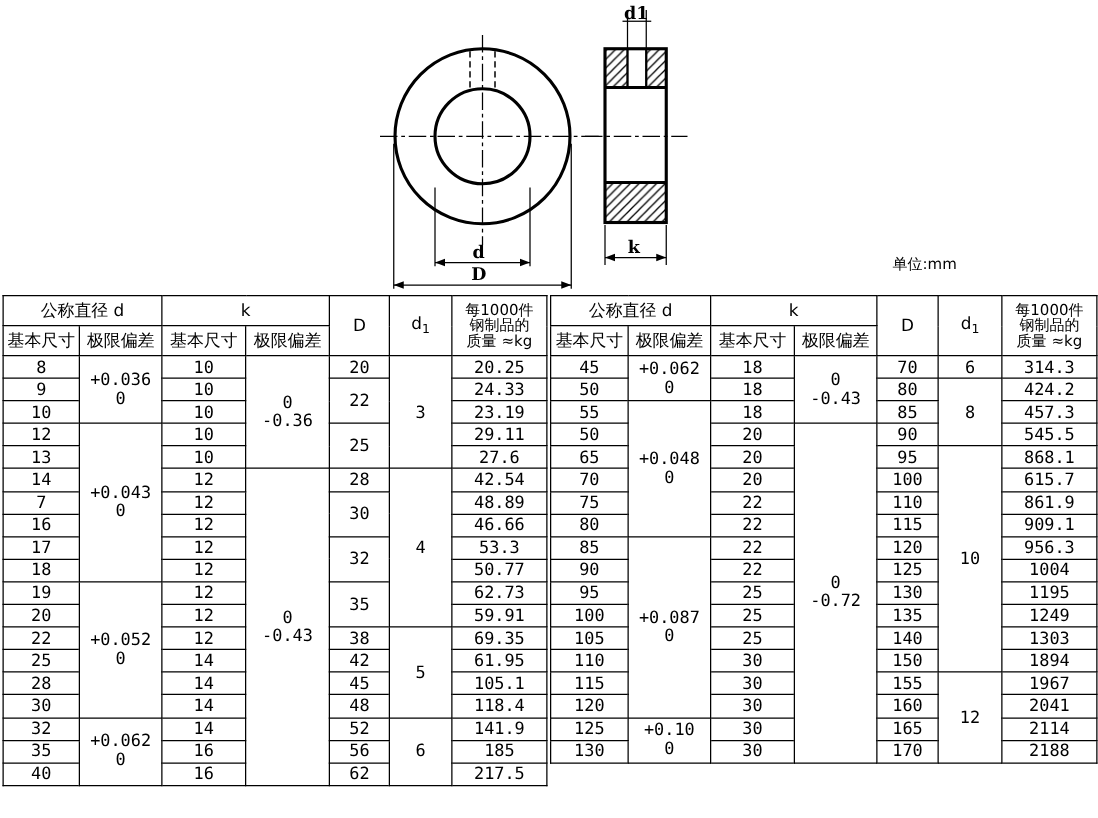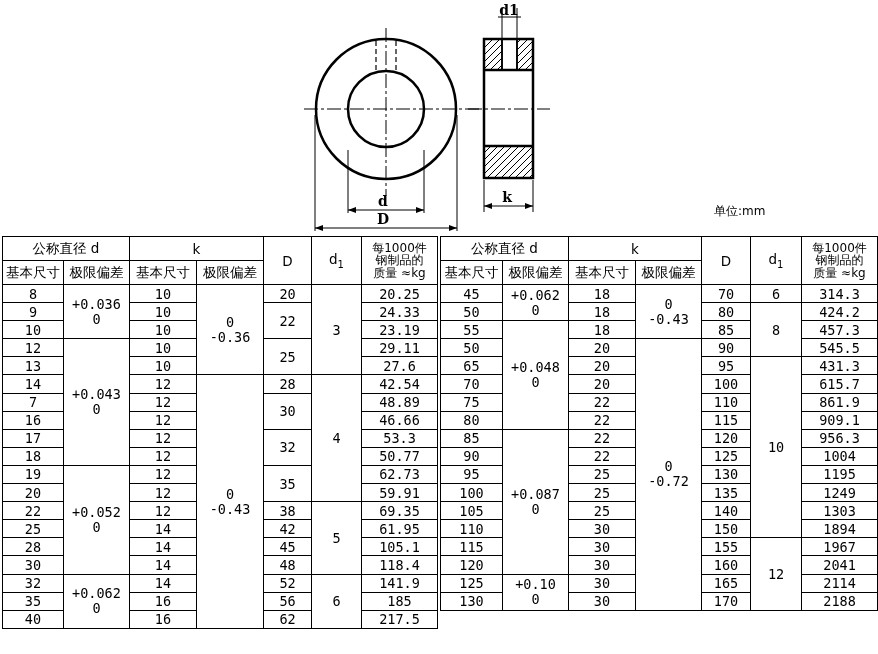--- a/index.html
+++ b/index.html
@@ -324,21 +324,21 @@
           <span>-0.72</span>
         </td>
         <td>90</td>
         <td>545.5</td>
       </tr>
 <tr>
         <td>65</td>
         <td>20</td>
         <td>95</td>
         <td rowspan="10">10</td>
-        <td>431.3</td>
+        <td>868.1</td>
       </tr>
 <tr>
         <td>70</td>
         <td>20</td>
         <td>100</td>
         <td>615.7</td>
       </tr>
 <tr>
         <td>75</td>
         <td>22</td>

